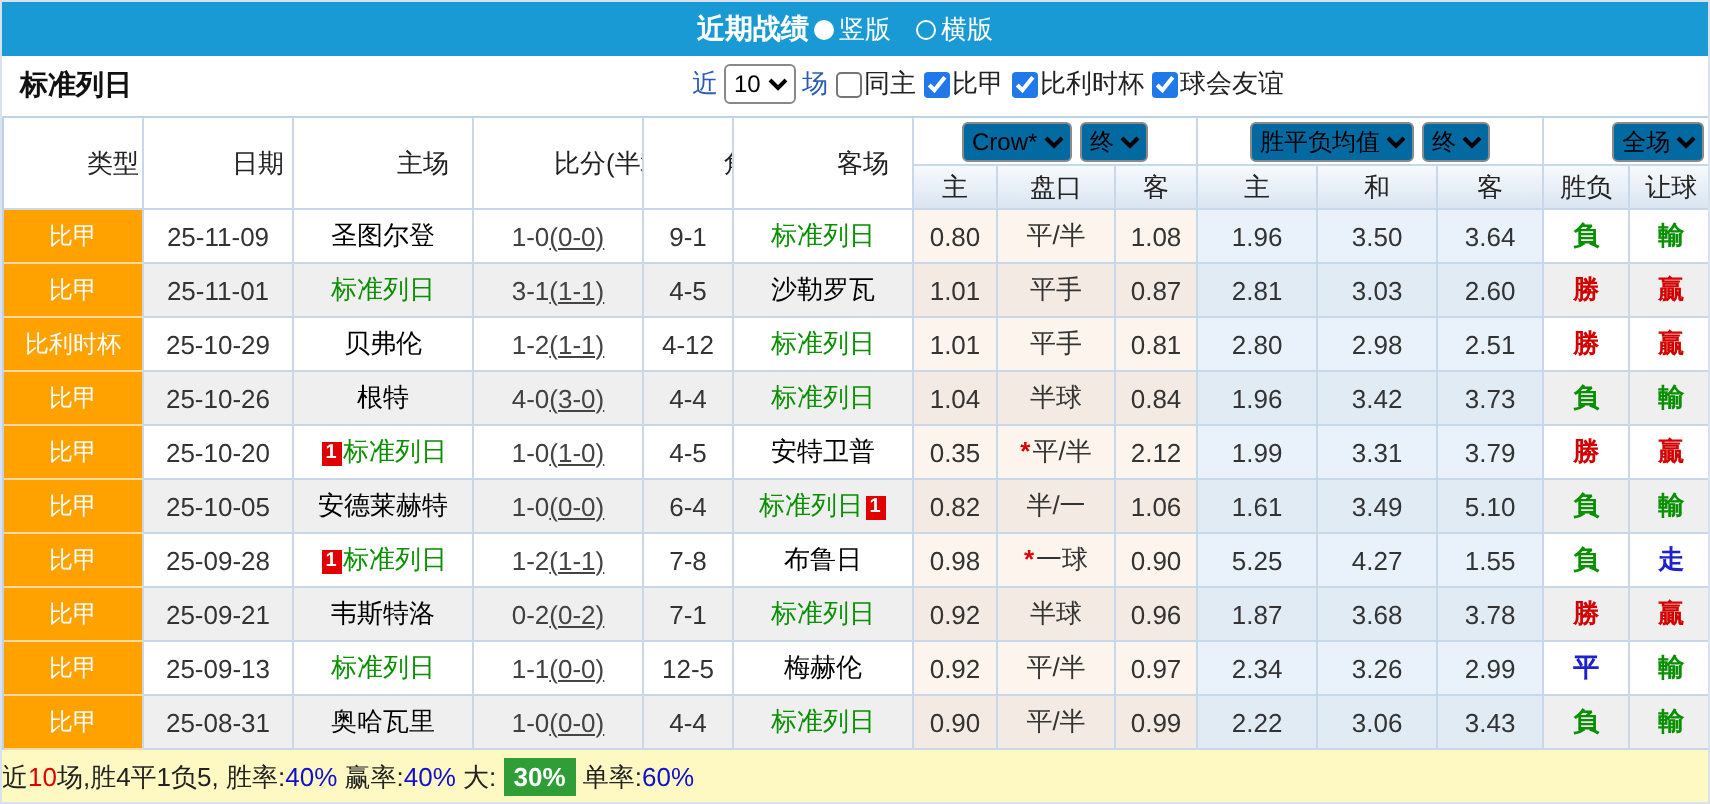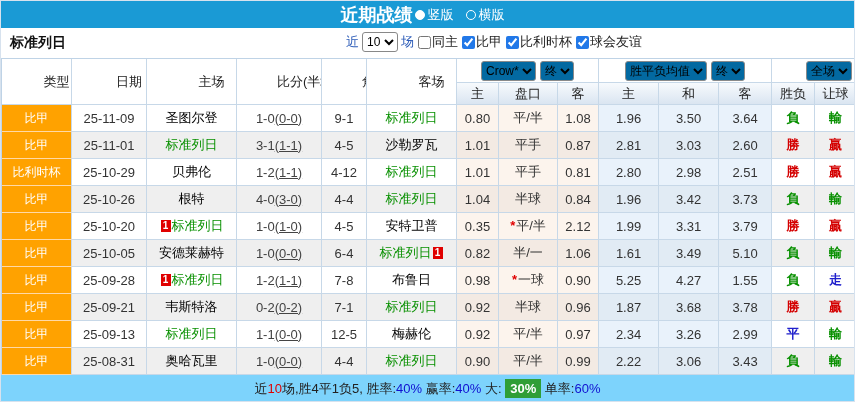--- a/index.html
+++ b/index.html
@@ -1,21 +1,21 @@
 <!DOCTYPE html>
 <html><head>
 <meta charset="utf-8">
 <style>
   * { margin:0; padding:0; box-sizing:border-box; }
   body { font-family:"Liberation Sans","DejaVu Sans",sans-serif; background:#fff; }
   .wrap { width:855px; height:402px; overflow:hidden; background:#fff; border:1px solid #d7e2ee; }
 
   
   .titlebar { height:27px; background:#1a9ad5; color:#fff; display:flex; align-items:center; justify-content:center; font-size:13px; }
-  .titlebar .t { font-weight:bold; font-size:18px;text-align:right; }
+  .titlebar .t { font-weight:bold; font-size:14px;text-align:right; }
   .radio { display:inline-block; width:10px; height:10px; border:1px solid #fff; border-radius:50%; margin:0 3px 0 2px; vertical-align:-1px; }
   .radio.on { background:#fff; }
   .titlebar label { margin-right:10px; cursor:pointer; }
 
   
   .filterbar { height:30px; position:relative; background:#fff; }
   .teamname { position:absolute; left:9px; top:6px; font-size:14px; font-weight:bold; color:#111; }
   .filters { position:absolute; left:345px; top:4px; display:flex; align-items:center; font-size:13px; color:#222; }
   .filters .lbl-blue { color:#2d5cb8; }
   .filters select { margin:0 3px; height:20px; font-size:12px; border:1px solid #888; border-radius:3px; background:#fff; }
@@ -45,21 +45,21 @@
   .score { color:#404040; }
   .half { color:#444;text-decoration:underline; }
   .badge { display:inline-block; background:#e00000; color:#fff; font-size:10px; font-weight:bold; line-height:12px; height:12px; min-width:10px; padding:0 1px; margin:0 1px; vertical-align:1px; }
   .star { color:#e00000; font-weight:bold; margin-right:1px; }
   td.c-res { font-weight:bold; }
   .res-win { color:#d40000; }
   .res-lose { color:#089000; }
   .res-draw { color:#2020cc; }
 
   
-  .summary { height:28px; line-height:27px; text-align:center; font-size:13px; color:#222; background:#7dd3fc; }
+  .summary { height:28px; line-height:27px; text-align:left; font-size:13px; color:#222; background:#fef9c3; }
   .summary span { white-space:pre; }
   .sum-red { color:#e00000; }
   .sum-blue { color:#1010d0; }
   .sum-green-box { background:#2f9e36; color:#fff; padding:2px 5px; font-weight:bold; }
 </style>
 </head>
 <body>
 
 <div class="wrap">
 

